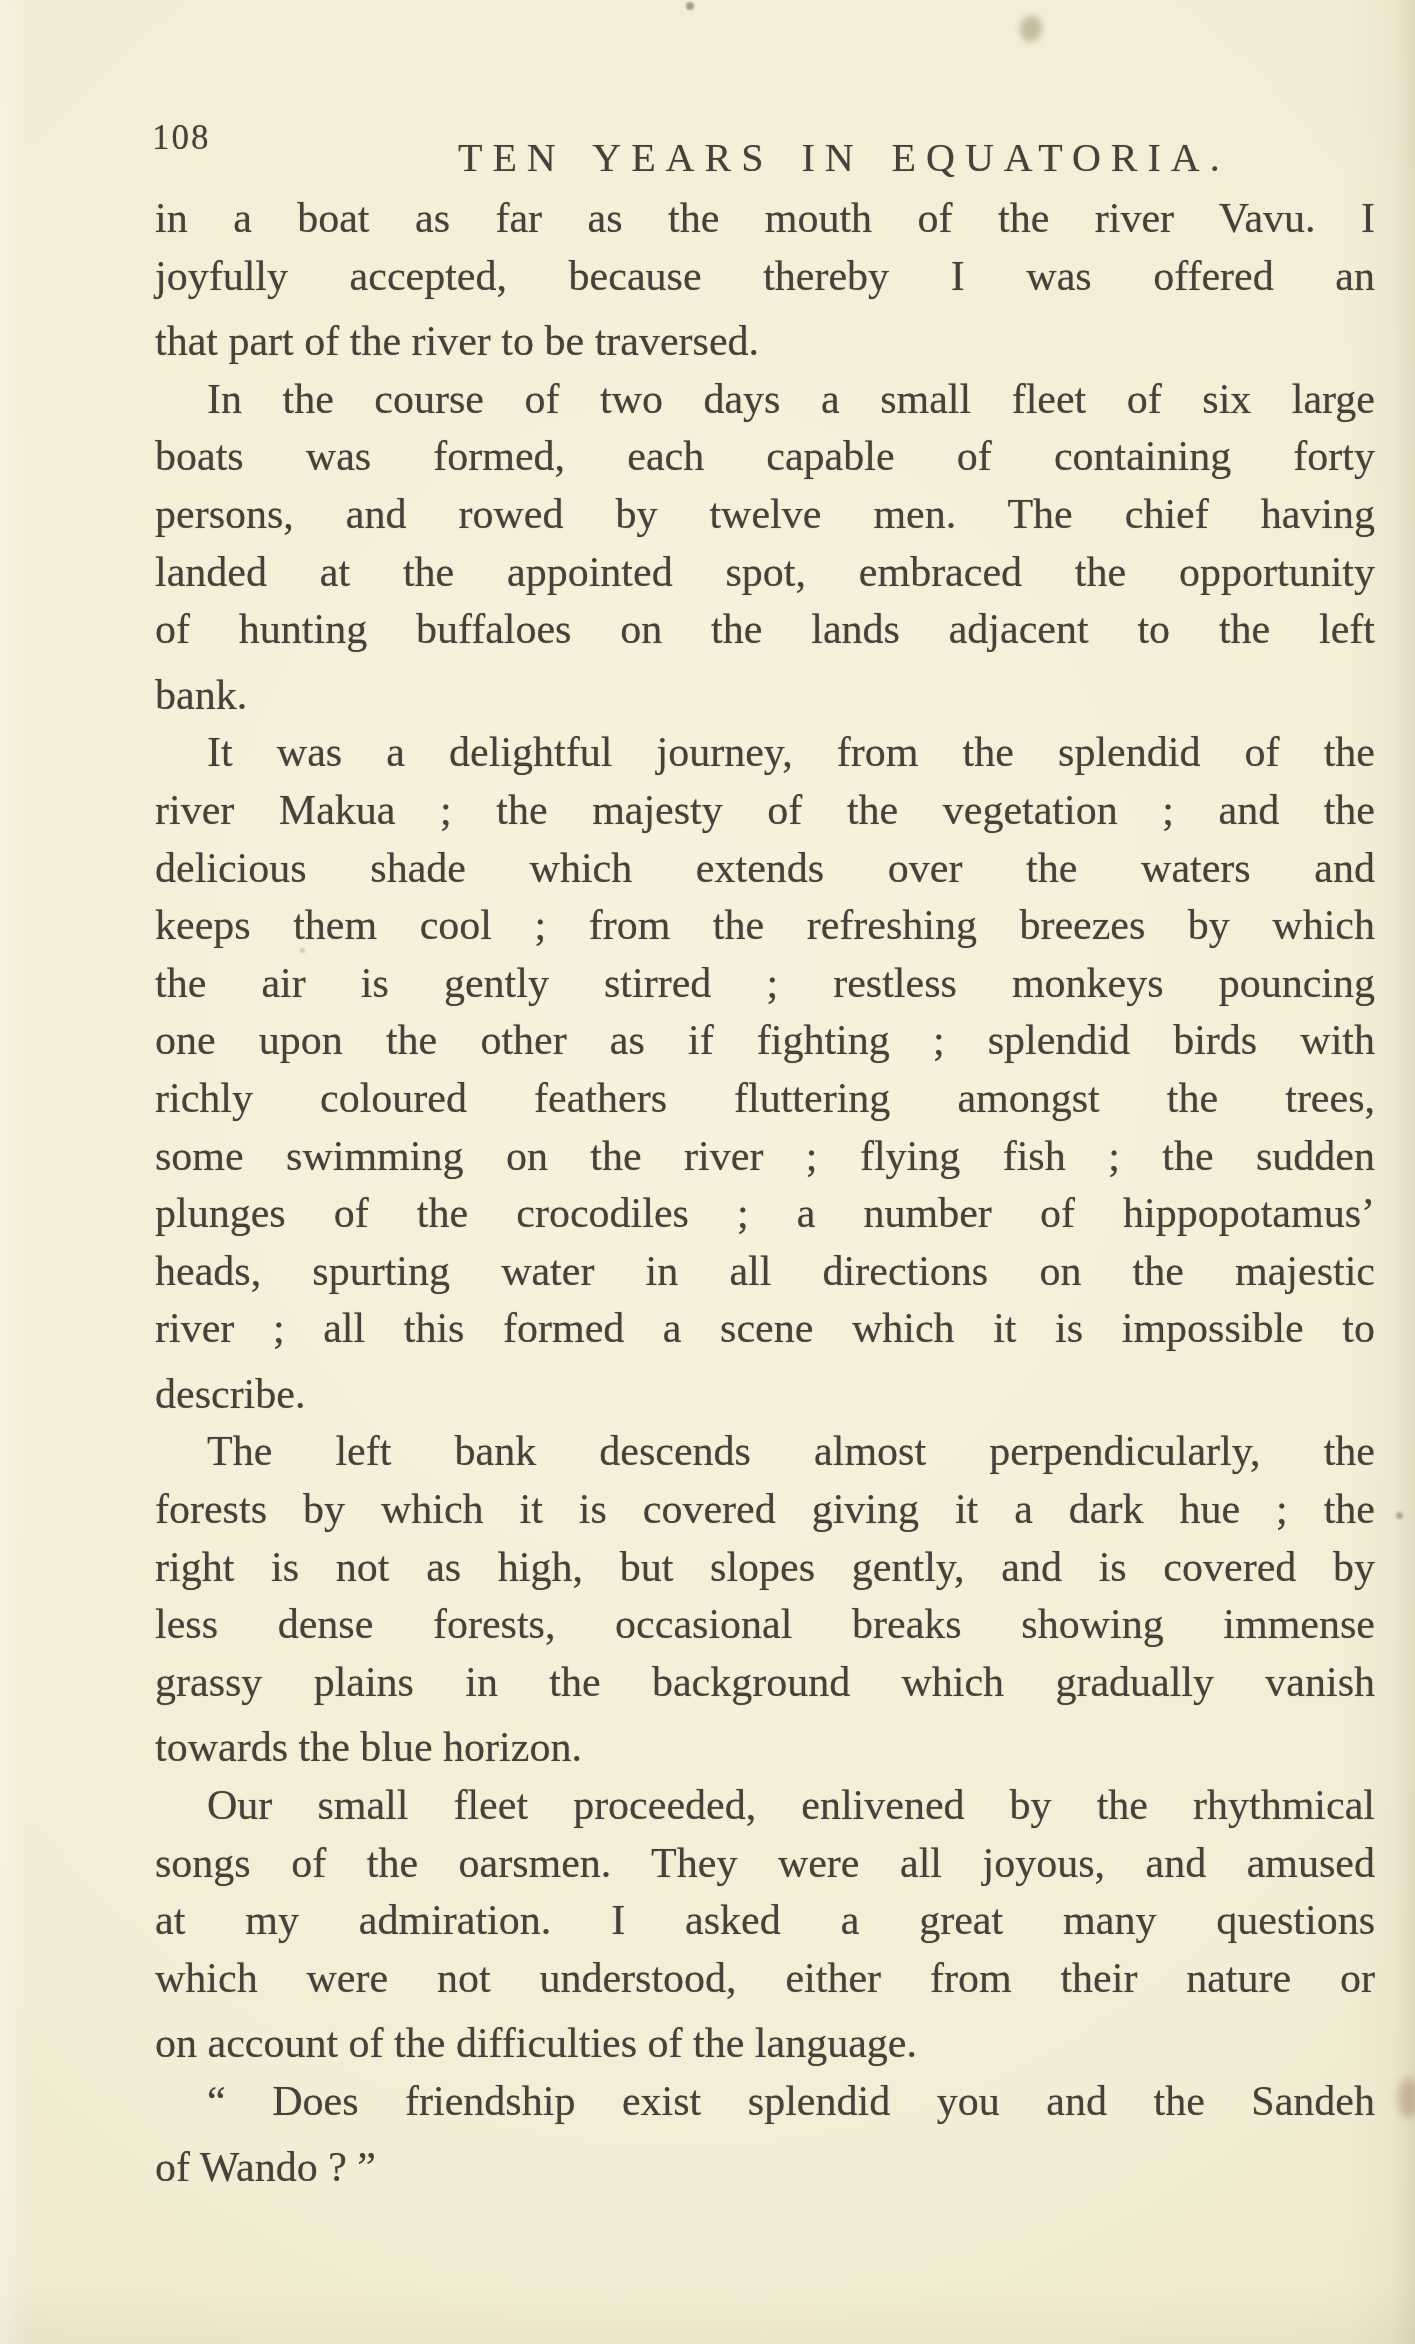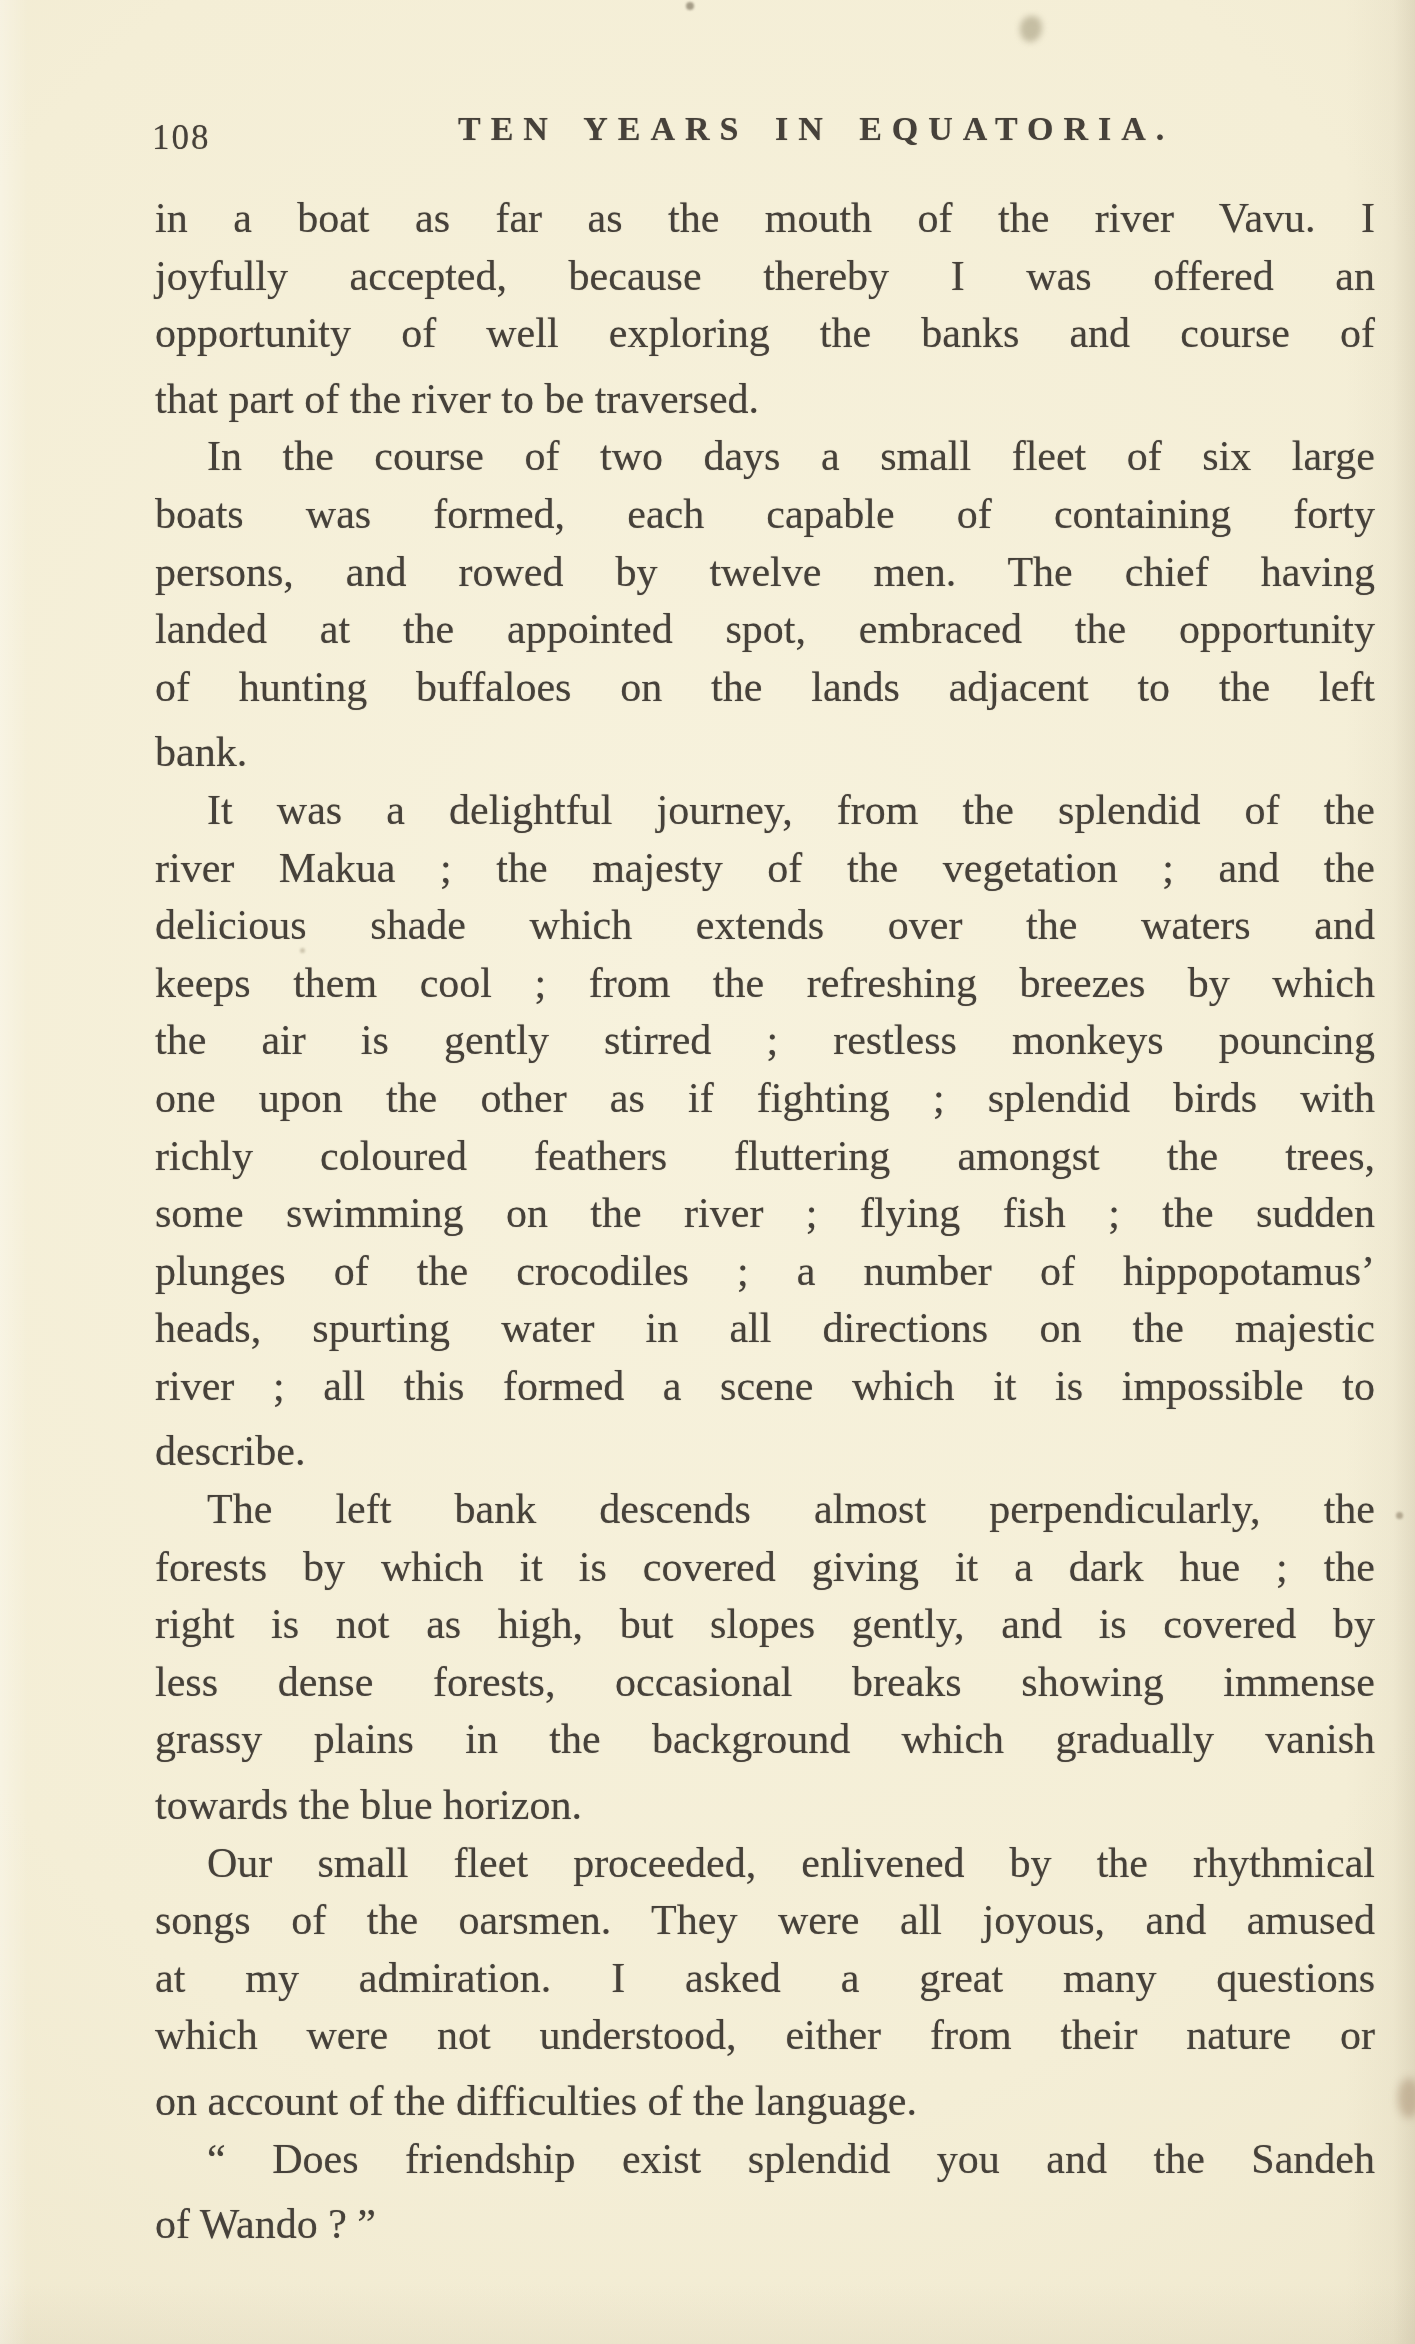--- a/index.html
+++ b/index.html
@@ -26,28 +26,27 @@
   .pagenum {
     position: absolute;
     left: 152px; top: 118px;
     font-size: 35px;
     letter-spacing: 2px;
     color: var(--ink);
     text-shadow: 0 0 1px rgba(70,64,54,0.45);
   }
   .title {
     position: absolute;
-    left: 458px; top: 110px;
-    font-size: 34px;
+    left: 458px; top: 134px;
+    font-size: 40px;
     letter-spacing: 10px;
     word-spacing: 8px;
     white-space: nowrap;
     color: var(--ink);
     text-shadow: 0 0 1px rgba(70,64,54,0.45);
-    font-weight: bold;
   }
 
   
   .body {
     position: absolute;
     left: 155px; top: 190px;
     width: 1220px;
     font-size: 42px;
     line-height: 57.6px;
     text-shadow: 0 0 1px rgba(70,64,54,0.50);
@@ -108,21 +107,20 @@
 <div class="page" style="--paper: #f4eed6; --paper-light: #f7f2dd; --paper-dark: #ece4c8; --ink: #46413a;">
   <div class="header">
     <span class="pagenum">108</span>
     <span class="title">TEN YEARS IN EQUATORIA.</span>
   </div>
 
   <div class="body">
       <div class="para">
         <div class="line">in a boat as far as the mouth of the river Vavu.  I</div>
         <div class="line">joyfully accepted, because thereby I was offered an</div>
-        <div class="line">opportunity of well exploring the banks and course of</div>
         <div class="line last">that part of the river to be traversed.</div>
       </div>
       <div class="para indent">
         <div class="line">In the course of two days a small fleet of six large</div>
         <div class="line">boats was formed, each capable of containing forty</div>
         <div class="line">persons, and rowed by twelve men.  The chief having</div>
         <div class="line">landed at the appointed spot, embraced the opportunity</div>
         <div class="line">of hunting buffaloes on the lands adjacent to the left</div>
         <div class="line last">bank.</div>
       </div>

